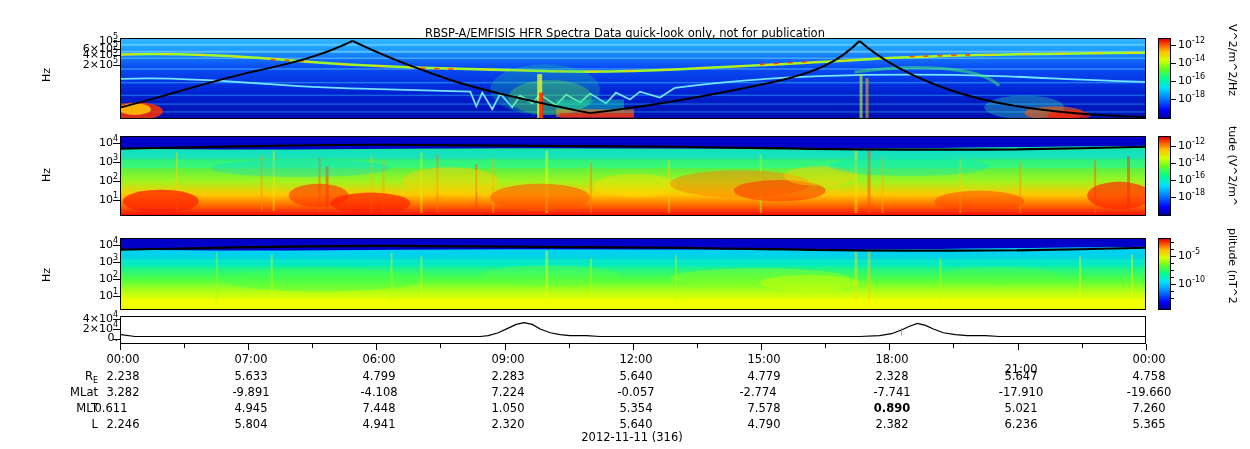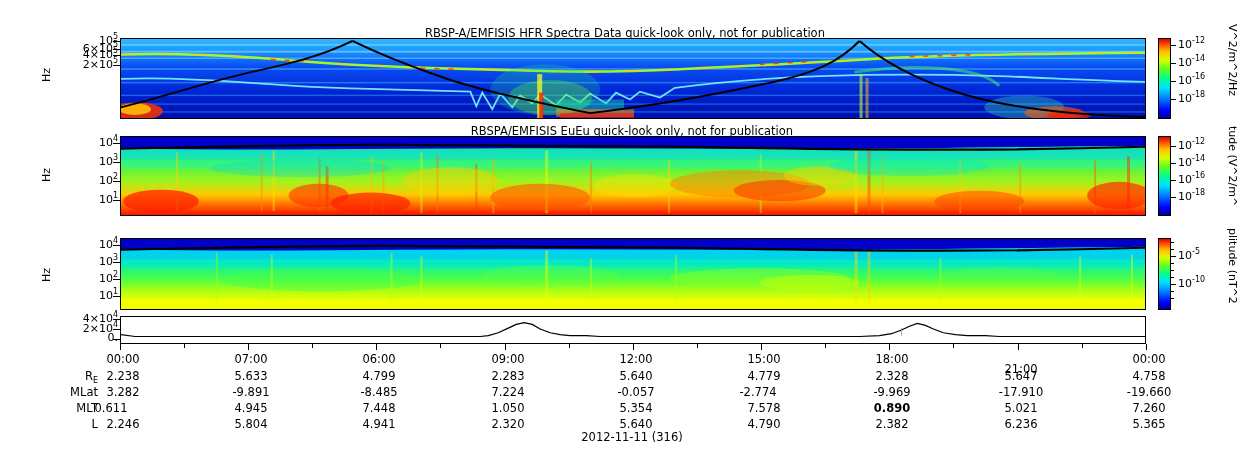--- a/index.html
+++ b/index.html
@@ -219,21 +219,20 @@
   <div class="ytick" style="left:58px; top:44px; width:60px;">6×10<sup>5</sup></div>
   <div class="ytick" style="left:58px; top:50px; width:60px;">4×10<sup>5</sup></div>
   <div class="ytick" style="left:58px; top:60px; width:60px;">2×10<sup>5</sup></div>
   <div class="ylabel" style="left:40px; top:68px;">Hz</div>
 
   <div class="tick-h" style="left:113px; top:41px; width:7px;"></div>
   <div class="tick-h" style="left:113px; top:49px; width:7px;"></div>
   <div class="tick-h" style="left:113px; top:55px; width:7px;"></div>
   <div class="tick-h" style="left:113px; top:65px; width:7px;"></div>
 
-  <div class="panel-title" style="left:632px; top:124px; transform:translateX(-50%);">RBSPA/EMFISIS  EuEu quick-look only, not for publication</div>
 
   <div class="plot-frame" style="left:120px; top:136px; width:1026px; height:80px;">
     <svg class="spec-canvas" viewBox="0 0 1026 80" preserveAspectRatio="none">
       <defs>
         <linearGradient id="eueuBg" x1="0" y1="0" x2="0" y2="1">
           <stop offset="0%" stop-color="#00b8e0"></stop>
           <stop offset="14%" stop-color="#14e0a8"></stop>
           <stop offset="34%" stop-color="#44ee50"></stop>
           <stop offset="56%" stop-color="#9cf520"></stop>
           <stop offset="74%" stop-color="#ffc800"></stop>
@@ -422,25 +421,25 @@
   <div class="cell" style="left:379px; top:369px;">4.799</div>
   <div class="cell" style="left:508px; top:369px;">2.283</div>
   <div class="cell" style="left:636px; top:369px;">5.640</div>
   <div class="cell" style="left:764px; top:369px;">4.779</div>
   <div class="cell" style="left:892px; top:369px;">2.328</div>
   <div class="cell" style="left:1021px; top:369px;">5.647</div>
   <div class="cell" style="left:1149px; top:369px;">4.758</div>
 
   <div class="cell" style="left:123px; top:385px;">3.282</div>
   <div class="cell" style="left:251px; top:385px;">-9.891</div>
-  <div class="cell" style="left:379px; top:385px;">-8.485</div>
+  <div class="cell" style="left:379px; top:385px;">-4.108</div>
   <div class="cell" style="left:508px; top:385px;">7.224</div>
   <div class="cell" style="left:636px; top:385px;">-0.057</div>
   <div class="cell" style="left:758px; top:385px;">-2.774</div>
-  <div class="cell" style="left:892px; top:385px;">-9.969</div>
+  <div class="cell" style="left:892px; top:385px;">-7.741</div>
   <div class="cell" style="left:1021px; top:385px;">-17.910</div>
   <div class="cell" style="left:1149px; top:385px;">-19.660</div>
 
   <div class="cell" style="left:111px; top:401px;">0.611</div>
   <div class="cell" style="left:251px; top:401px;">4.945</div>
   <div class="cell" style="left:379px; top:401px;">7.448</div>
   <div class="cell" style="left:508px; top:401px;">1.050</div>
   <div class="cell" style="left:636px; top:401px;">5.354</div>
   <div class="cell" style="left:764px; top:401px;">7.578</div>
   <div class="cell" style="left:892px; top:401px;font-weight:bold;">0.890</div>

